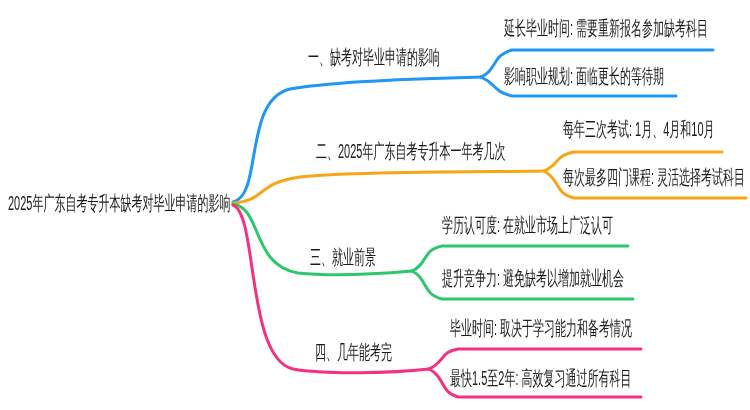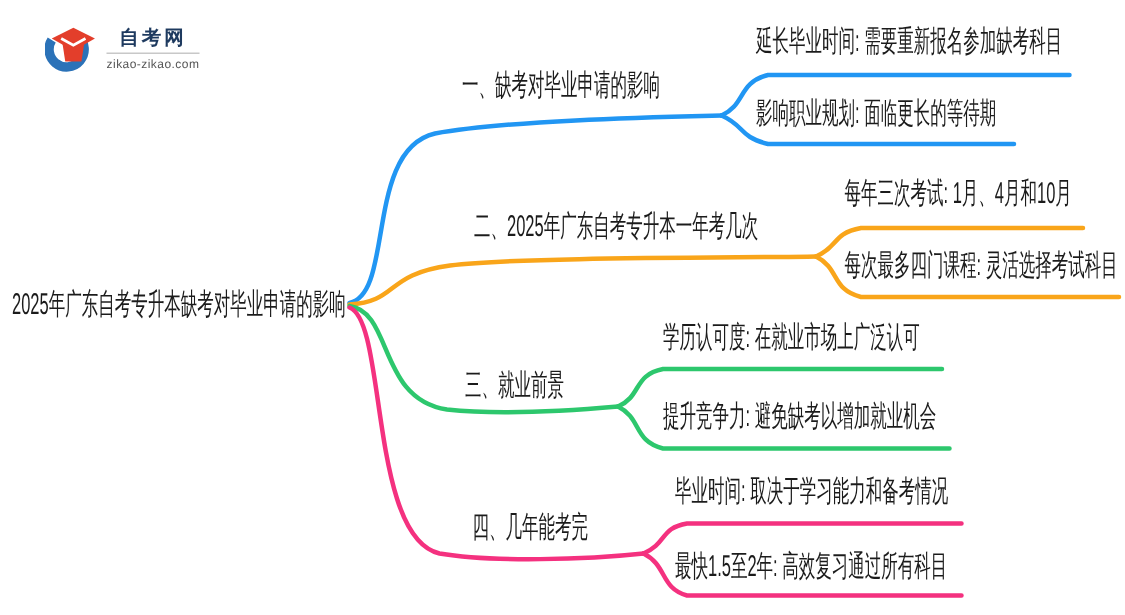--- a/index.html
+++ b/index.html
@@ -40,33 +40,20 @@
       <path d="M412,271 C428,264 422,250 442,246 L628,246"></path>
       <path d="M412,271 C428,279 422,294 442,299 L633,299"></path>
     </g>
     <g fill="none" stroke-width="3" stroke-linecap="round" stroke="#f4317f">
       <path d="M233,205 C258,214 246,358 293,369 C328,375 392,373 429,369"></path>
       <path d="M429,369 C445,362 440,352 458,349 L641,349"></path>
       <path d="M429,369 C445,377 440,392 458,397 L641,397"></path>
     </g>
   </svg>
 
-  <div class="logo">
-    <svg width="36" height="38" viewBox="0 0 40 42">
-      <circle cx="16" cy="22" r="13" fill="none" stroke-width="7" stroke-dasharray="59 23" transform="rotate(-50 16 22)" stroke="#2b72b8"></circle>
-      <polygon points="21,6 37,14 21,23 5,14" fill="#e33e2b"></polygon>
-      <polygon points="13,18 29,18 27,31 15,31" fill="#e33e2b"></polygon>
-      <polyline points="12,14 21,19 30,14" fill="none" stroke="#ffffff" stroke-width="2"></polyline>
-    </svg>
-    <div class="logo-text">
-      <div class="site-name">自考网</div>
-      <div class="logo-divider"></div>
-      <div class="site-url">zikao-zikao.com</div>
-    </div>
-  </div>
 
   <div class="node" style="left:8px;top:193px;">2025年广东自考专升本缺考对毕业申请的影响</div>
 
   <div class="node" style="left:308px;top:47px;">一、缺考对毕业申请的影响</div>
   <div class="node" style="left:504px;top:18px;">延长毕业时间: 需要重新报名参加缺考科目</div>
   <div class="node" style="left:504px;top:66px;">影响职业规划: 面临更长的等待期</div>
 
   <div class="node" style="left:316px;top:141px;">二、2025年广东自考专升本一年考几次</div>
   <div class="node" style="left:563px;top:119px;">每年三次考试: 1月、4月和10月</div>
   <div class="node" style="left:563px;top:167px;">每次最多四门课程: 灵活选择考试科目</div>

